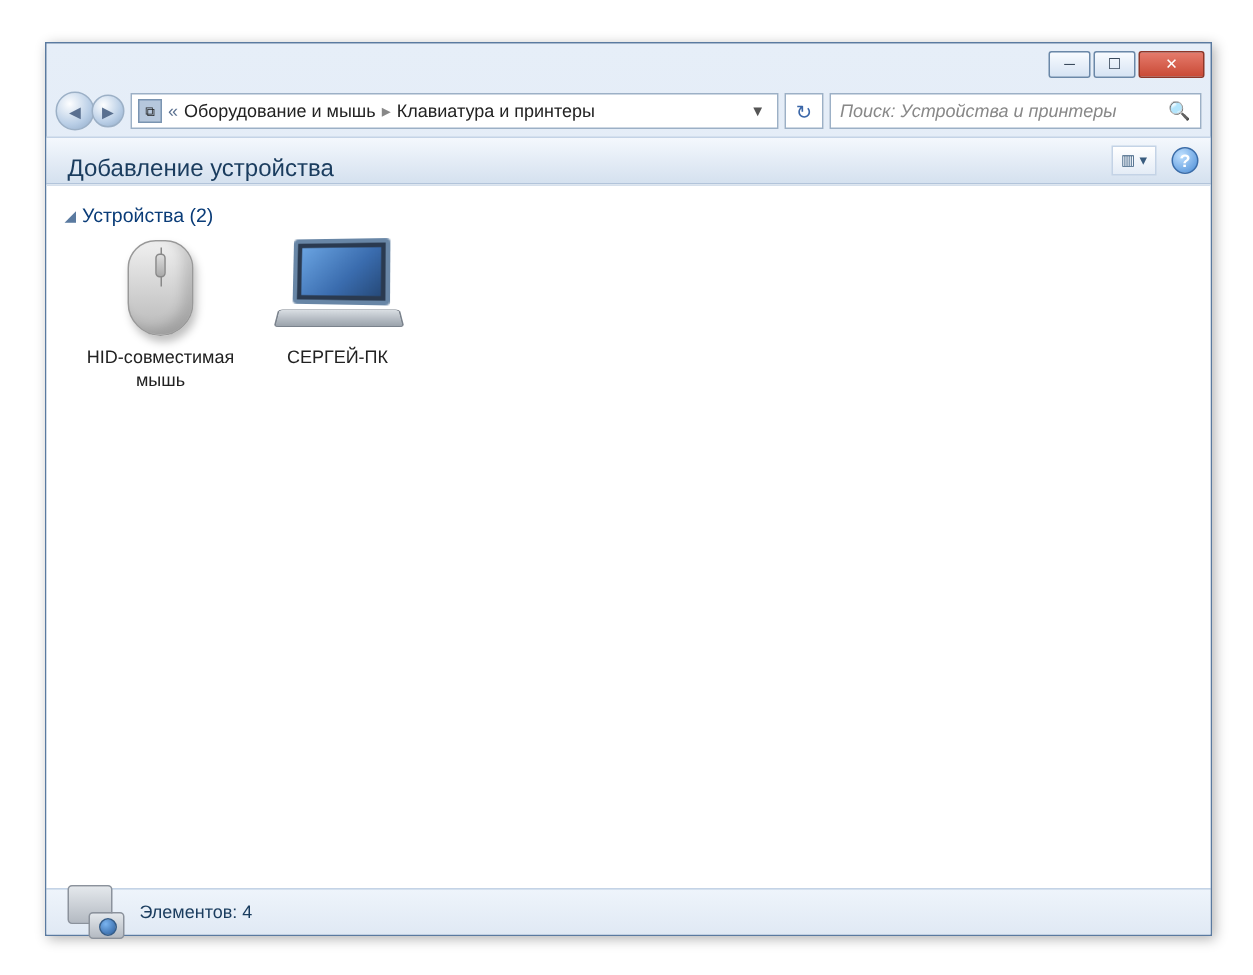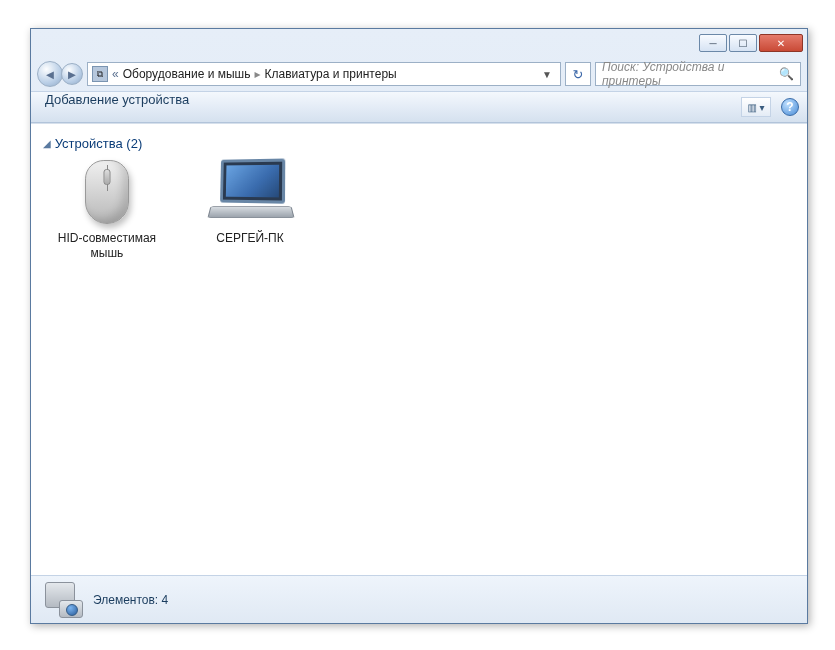--- a/index.html
+++ b/index.html
@@ -87,42 +87,42 @@
 .addressbar .arrow { color: #5a7090; margin-right: 4px; }
 .addressbar .sep { margin: 0 4px; color: #888; }
 .addressbar .dd { margin-left: auto; color: #555; padding: 0 4px; font-size: 10px; }
 .refreshbtn, .searchbox {
   height: 24px;
   border: 1px solid #9cb0c6;
   background: #fff;
 }
 .refreshbtn { width: 26px; display:flex; align-items:center; justify-content:center; color:#3a66a8; font-size:13px; }
 .searchbox {
-  width: 206px;
+  width: 248px;
   display: flex;
   align-items: center;
   padding: 0 6px;
   color: #888;
   font-style: italic;
 }
 .searchbox .mag { margin-left: auto; color:#3a66a8; font-style:normal; }
 .toolbar {
   height: 32px;
   background: linear-gradient(#f4f8fd, #e4ecf6 50%, #d5e1ef);
   border-top: 1px solid #c4d3e6;
   border-bottom: 1px solid #b2c4da;
   display: flex;
   align-items: stretch;
   padding: 0;
 }
 .toolbtn {
   display: flex;
-  align-items: flex-start;
+  align-items: flex-end;
   padding: 0 14px;
-  font-size: 13px;
+  font-size: 16px;
   color: #1a3c5e;
 }
 .toolbtn.highlighted {
   border: 3px solid #d13c2e;
   border-radius: 8px;
   margin: -3px 0;
   position: relative;
   z-index: 2;
 }
 .toolbar-right { margin-left: auto; display:flex; align-items:center; padding-right:8px; gap:10px; }
@@ -154,21 +154,21 @@
   font-size: 13px;
   color: #0a3c78;
   padding: 4px 0 6px 0;
   display: flex;
   align-items: center;
   gap: 4px;
 }
 .group-header .tri { font-size: 10px; color:#5a7aa0;}
 .items {
   display: flex;
-  gap: 35px;
+  gap: 10px;
   flex-wrap: wrap;
   padding-left: 10px;
 }
 .item {
   width: 108px;
   text-align: center;
   font-size: 12px;
   color: #222;
 }
 .item .icon {
@@ -239,21 +239,21 @@
 }
 .laptop-base {
   position:absolute; left:4px; bottom:2px;
   width:84px; height:22px;
   background:linear-gradient(#d8dde2,#9aa2ab);
   border:1px solid #7a828c;
   border-radius:3px;
   transform: perspective(260px) rotateX(58deg);
 }
 .statusbar {
-  height: 48px;
+  height: 31px;
   border-top: 1px solid #c4d3e6;
   background: linear-gradient(#eef4fb,#e0e9f4);
   display:flex;
   align-items:center;
   padding: 0 10px;
   gap: 10px;
   font-size: 12px;
   color: #1a3c5e;
 }
 .status-icon {

